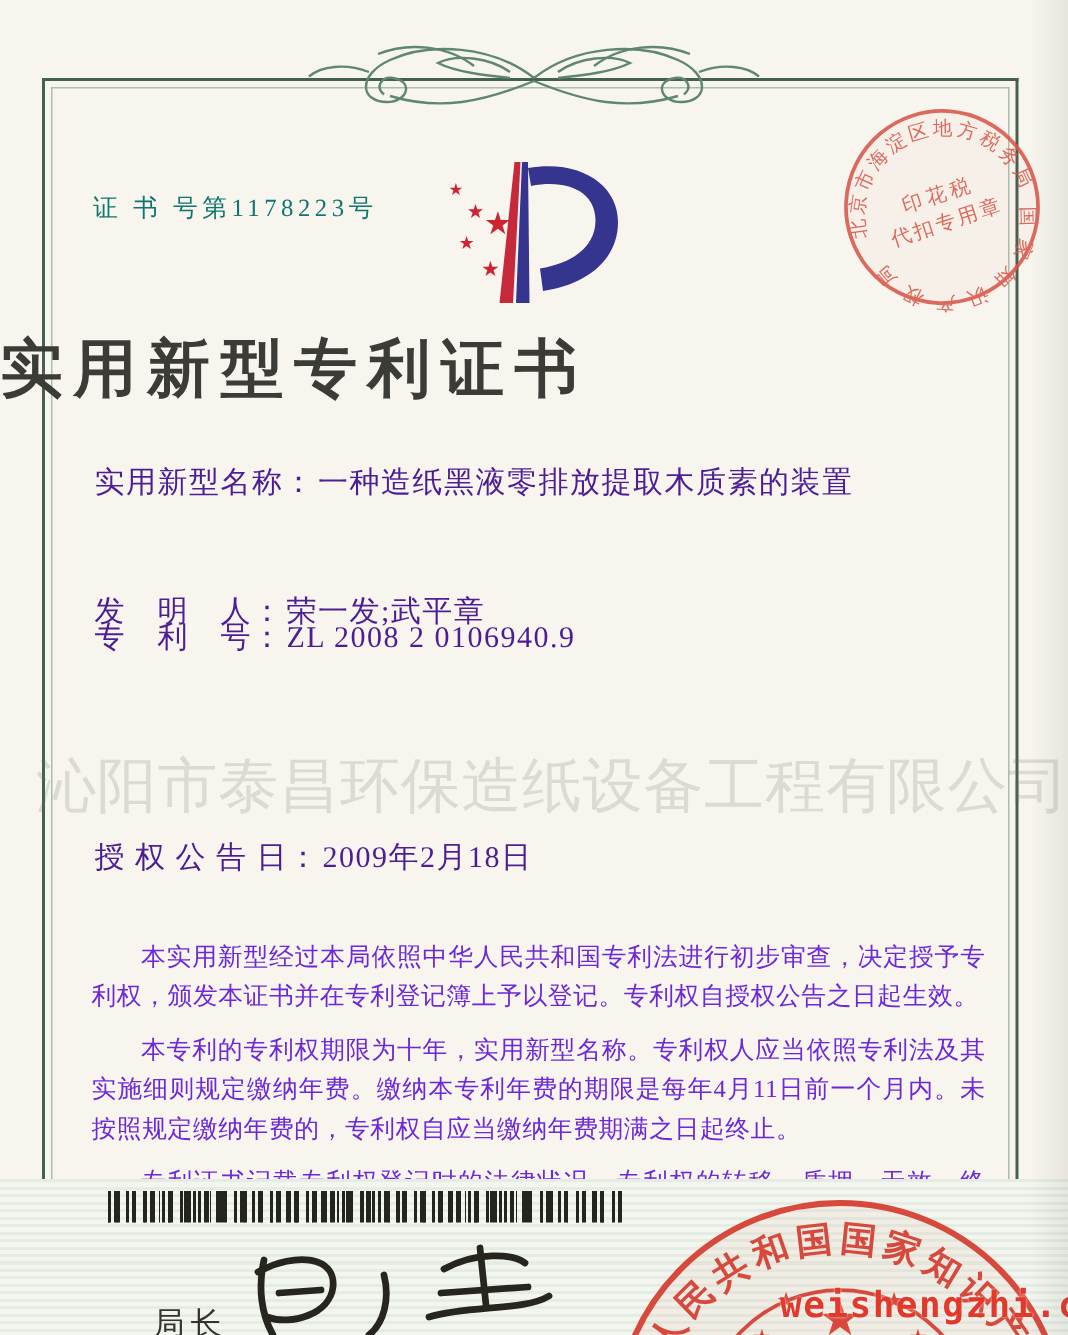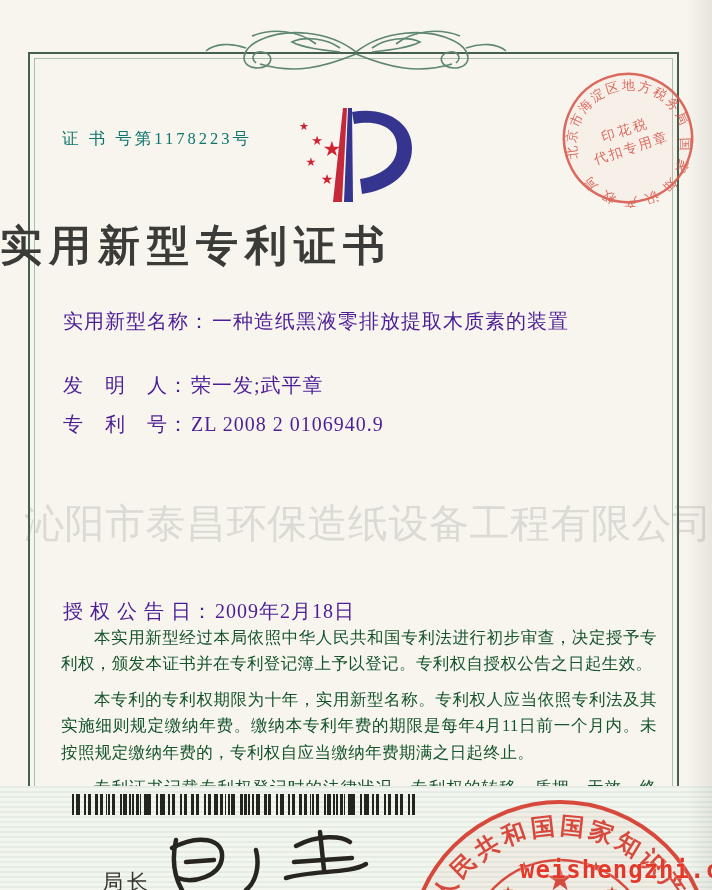--- a/index.html
+++ b/index.html
@@ -40,21 +40,21 @@
   .row{position:absolute;left:63px;font-size:20px;color:#4c1d95;
     letter-spacing:1px;white-space:nowrap;}
   .row .flabel{margin-right:2px;}
   .wm-company{
     position:absolute;left:24px;top:496px;width:688px;
     font-size:40px;white-space:nowrap;color:rgba(110,110,104,.20);
     letter-spacing:0.5px;text-align:center;
   }
   .paras{
     position:absolute;left:61px;top:625px;width:596px;
-    font-size:16.5px;line-height:1.6;color:#14532d;text-align:justify;
+    font-size:16.5px;line-height:1.6;color:#6d28d9;text-align:justify;
     letter-spacing:.4px;
   }
   .paras p{margin:0 0 9px 0;text-indent:2em;}
   .band{
     position:absolute;left:0;right:0;top:786px;bottom:0;
     background:repeating-linear-gradient(180deg,#e4ece3 0 2px,#f3f6ef 2px 5px);
   }
   .barcode{
     position:absolute;left:72px;top:794px;width:344px;height:21px;
     background-image:
@@ -128,27 +128,27 @@
     </text>
     <text class="seal-font" x="0" y="-4" font-size="13.5" fill="#d9564a" text-anchor="middle" letter-spacing="3">印花税</text>
     <text class="seal-font" x="0" y="15" font-size="13.5" fill="#d9564a" text-anchor="middle" letter-spacing="2">代扣专用章</text>
   </svg>
 
   <div class="title">实用新型专利证书</div>
 
   <div class="row" style="top:308px">
     <span class="flabel">实用新型名称：</span><span class="fvalue">一种造纸黑液零排放提取木质素的装置</span>
   </div>
-  <div class="row" style="top:372px">
+  <div class="row" style="top:394px">
     <span class="flabel">发　明　人：</span><span class="fvalue">荣一发;武平章</span>
   </div>
   <div class="row" style="top:411px">
     <span class="flabel">专　利　号：</span><span class="fvalue">ZL 2008 2 0106940.9</span>
   </div>
-  <div class="row" style="top:598px">
+  <div class="row" style="top:558px">
     <span class="flabel">授 权 公 告 日：</span><span class="fvalue">2009年2月18日</span>
   </div>
 
   <div class="wm-company">沁阳市泰昌环保造纸设备工程有限公司</div>
 
   <div class="paras">
     <p>本实用新型经过本局依照中华人民共和国专利法进行初步审查，决定授予专利权，颁发本证书并在专利登记簿上予以登记。专利权自授权公告之日起生效。</p>
     <p>本专利的专利权期限为十年，实用新型名称。专利权人应当依照专利法及其实施细则规定缴纳年费。缴纳本专利年费的期限是每年4月11日前一个月内。未按照规定缴纳年费的，专利权自应当缴纳年费期满之日起终止。</p>
     <p>专利证书记载专利权登记时的法律状况。专利权的转移、质押、无效、终止、恢复和专利权人的姓名或名称、国籍、地址变更等事项记载在专利登记簿上。</p>
   </div>

